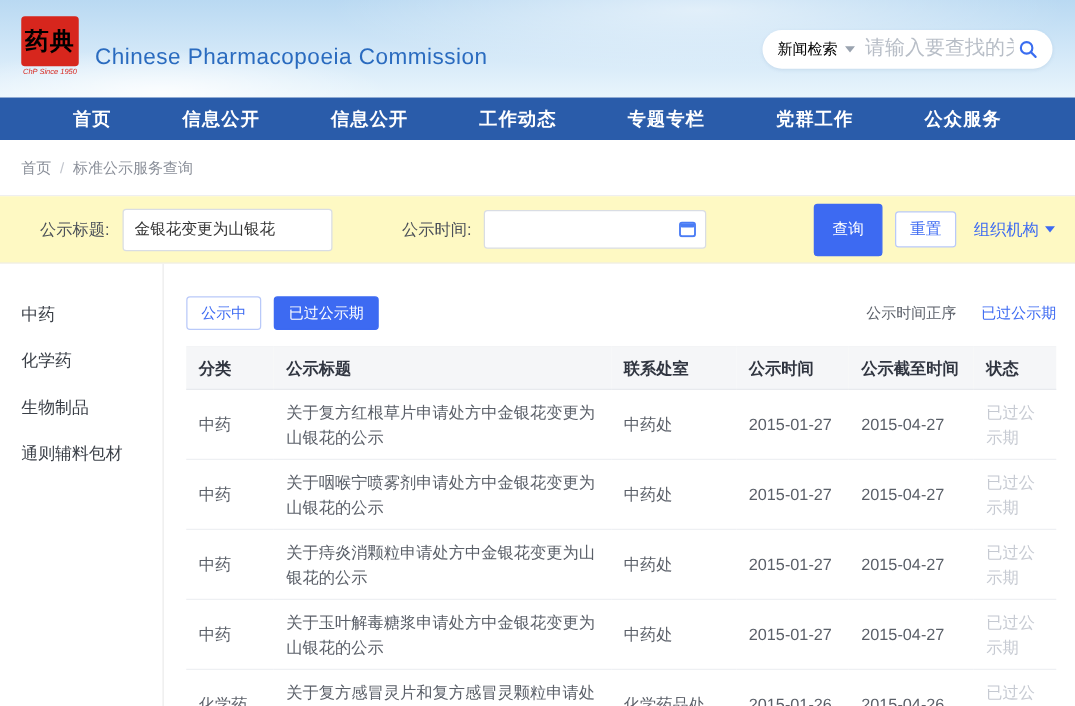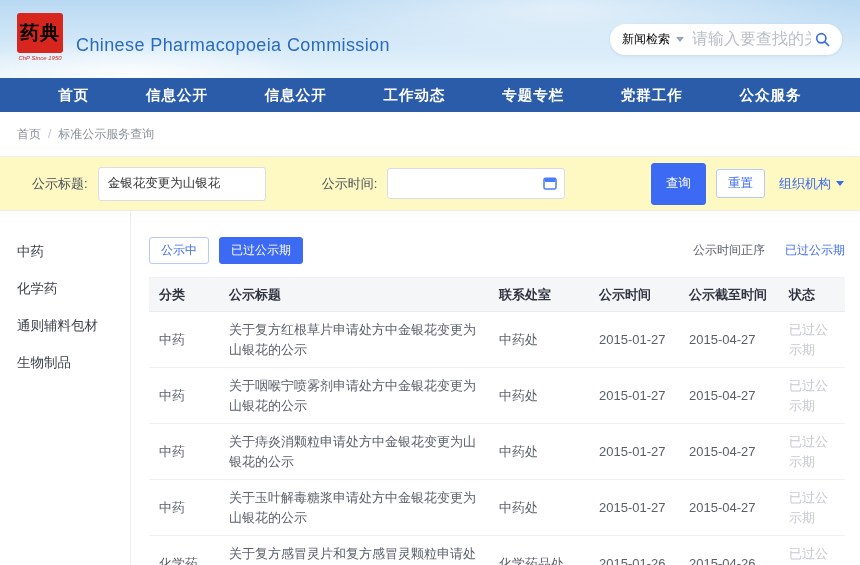--- a/index.html
+++ b/index.html
@@ -156,22 +156,22 @@
         <span>组织机构</span>
         <span class="adv-caret"></span>
       </a>
     </div>
   </div>
 
   <div class="main">
     <aside class="sidebar">
       <div class="sidebar-item">中药</div>
       <div class="sidebar-item">化学药</div>
+      <div class="sidebar-item">生物制品</div>
       <div class="sidebar-item">通则辅料包材</div>
-      <div class="sidebar-item">生物制品</div>
     </aside>
 
     <section class="content">
       <div class="toolbar">
         <button class="tab-btn outline">公示中</button>
         <button class="tab-btn filled">已过公示期</button>
         <div class="sort">
           <a class="plain">公示时间正序</a>
           <a class="active">已过公示期</a>
         </div>

